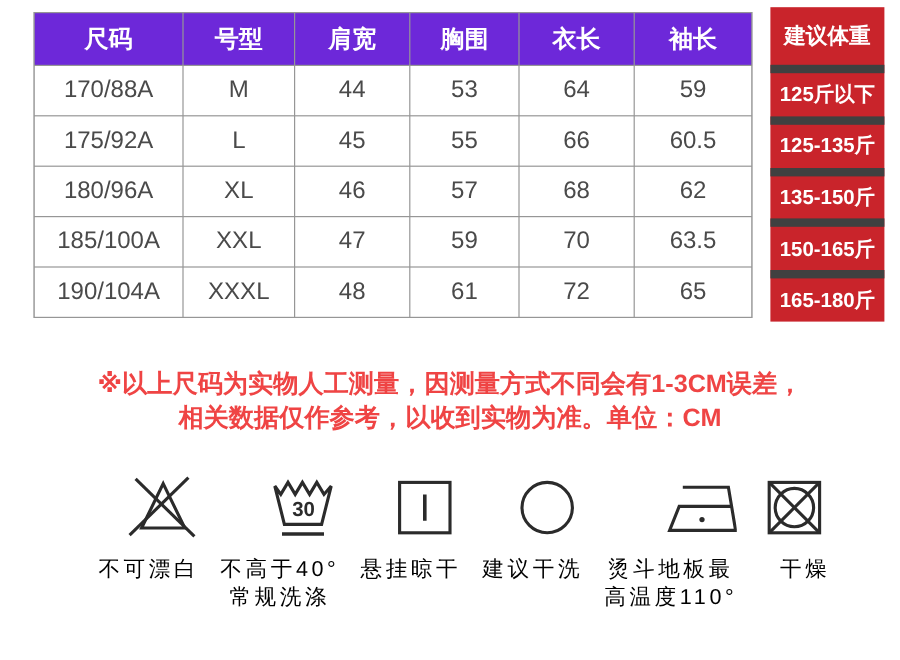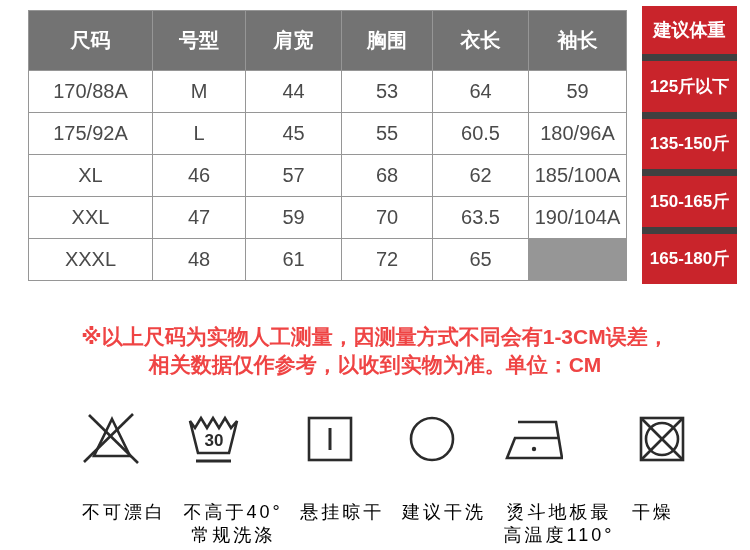--- a/index.html
+++ b/index.html
@@ -23,22 +23,22 @@
     border:1px solid #969696;
     width:597px;
   }
   .cell{
     background:#ffffff;
     display:flex;align-items:center;justify-content:center;
     height:41px;
     font-size:20px;color:#4a4a4a;
   }
   .cell.head{
-    background:#737373;color:#ffffff;
-    height:59px;font-size:20px;font-weight:bold;
+    background:#6d28d9;color:#ffffff;
+    height:43px;font-size:20px;font-weight:bold;
   }
   .red-col{
     position:absolute;
     left:614px;top:-4px;bottom:-3px;
     width:95px;
     background:#c9242b;
     display:flex;flex-direction:column;
   }
   .red-head{
     height:48px;flex:none;
@@ -63,21 +63,21 @@
   }
 
   
   .care-row{
     margin-top:30px;
     display:flex;
     justify-content:space-between;
     padding:0 58px 0 82px;
   }
   .care-item{
-    display:flex;flex-direction:column;align-items:flex-start;gap:22px;
+    display:flex;flex-direction:column;align-items:flex-end;
   }
   .care-item svg{flex:none;}
   .care-label{
     margin-top:10px;
     text-align:center;
     font-size:18px;
     color:#000000;
     letter-spacing:3px;
     line-height:23px;
     white-space:nowrap;
@@ -107,20 +107,21 @@
     <div class="cell">M</div>
     <div class="cell">44</div>
     <div class="cell">53</div>
     <div class="cell">64</div>
     <div class="cell">59</div>
 
     <div class="cell">175/92A</div>
     <div class="cell">L</div>
     <div class="cell">45</div>
     <div class="cell">55</div>
+    <div class="cell">66</div>
     <div class="cell">60.5</div>
 
     <div class="cell">180/96A</div>
     <div class="cell">XL</div>
     <div class="cell">46</div>
     <div class="cell">57</div>
     <div class="cell">68</div>
     <div class="cell">62</div>
 
     <div class="cell">185/100A</div>
@@ -134,20 +135,21 @@
     <div class="cell">XXXL</div>
     <div class="cell">48</div>
     <div class="cell">61</div>
     <div class="cell">72</div>
     <div class="cell">65</div>
   </div>
 
   <div class="red-col">
     <div class="red-head">建议体重</div>
     <div class="red-cell">125斤以下</div>
+    <div class="red-cell">125-135斤</div>
     <div class="red-cell">135-150斤</div>
     <div class="red-cell">150-165斤</div>
     <div class="red-cell">165-180斤</div>
   </div>
 </div>
 
 <div class="note">
   <div>※以上尺码为实物人工测量，因测量方式不同会有1-3CM误差，</div>
   <div>相关数据仅作参考，以收到实物为准。单位：CM</div>
 </div>

